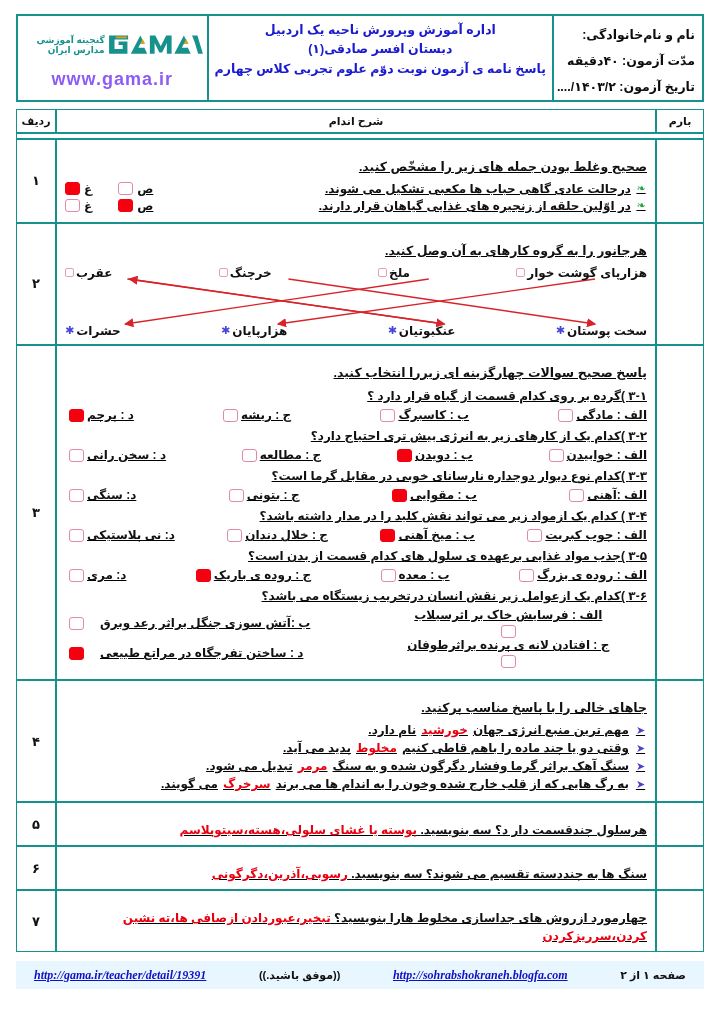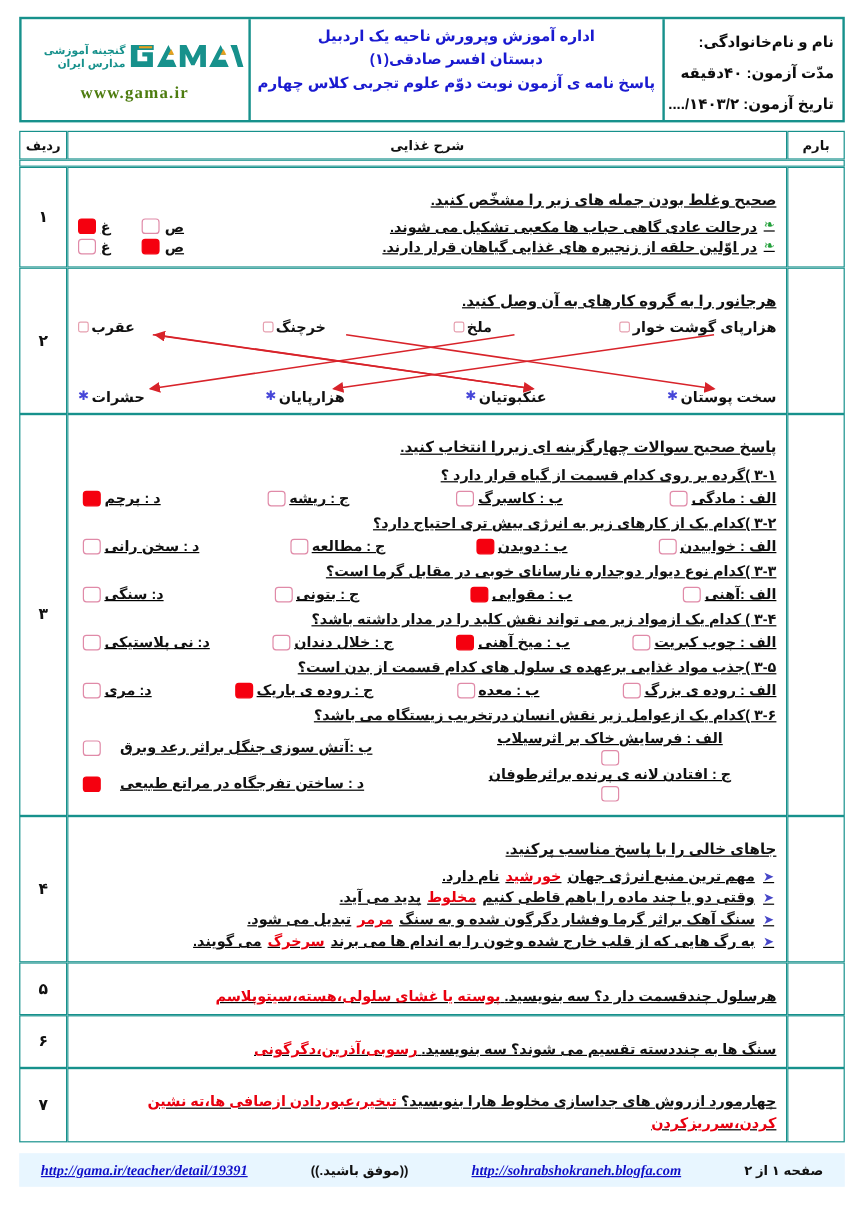--- a/index.html
+++ b/index.html
@@ -55,22 +55,22 @@
     border-right: 2px solid #17918c;
     display: flex; flex-direction: column;
     align-items: center; justify-content: center;
     gap: 2px;
   }
   .logo-wrap { display: flex; flex-direction: row; align-items: center; }
   .logo-sub {
     font-size: 9px; color: #17918c; font-weight: bold; margin-top: 1px;
   }
   .logo-url {
-    font-family: Liberation Serif, serif;
-    font-size: 14px; font-weight: bold; color: #4d7c0f; letter-spacing: 1px;
+    font-family: Liberation Sans, sans-serif;
+    font-size: 18px; font-weight: bold; color: #8b5cf6; letter-spacing: 1px;
     direction: ltr; margin-top: 4px;
   }
 
   
   table.qtable {
     width: 100%;
     border-collapse: separate;
     border-spacing: 0;
     margin-top: 7px;
     table-layout: fixed;
@@ -239,21 +239,21 @@
   <table class="qtable">
     <colgroup>
       <col class="c-pts">
         <col class="c-body">
         <col class="c-num">
     </colgroup>
 
     <thead>
       <tr>
         <th class="hd">بارم</th>
-        <th class="hd">شرح غذایی</th>
+        <th class="hd">شرح اندام</th>
         <th class="hd">ردیف</th>
       </tr>
     </thead>
 
     <tbody>
       <tr class="spacer-row">
           <td colspan="3"></td>
         </tr>
 
       <tr>

